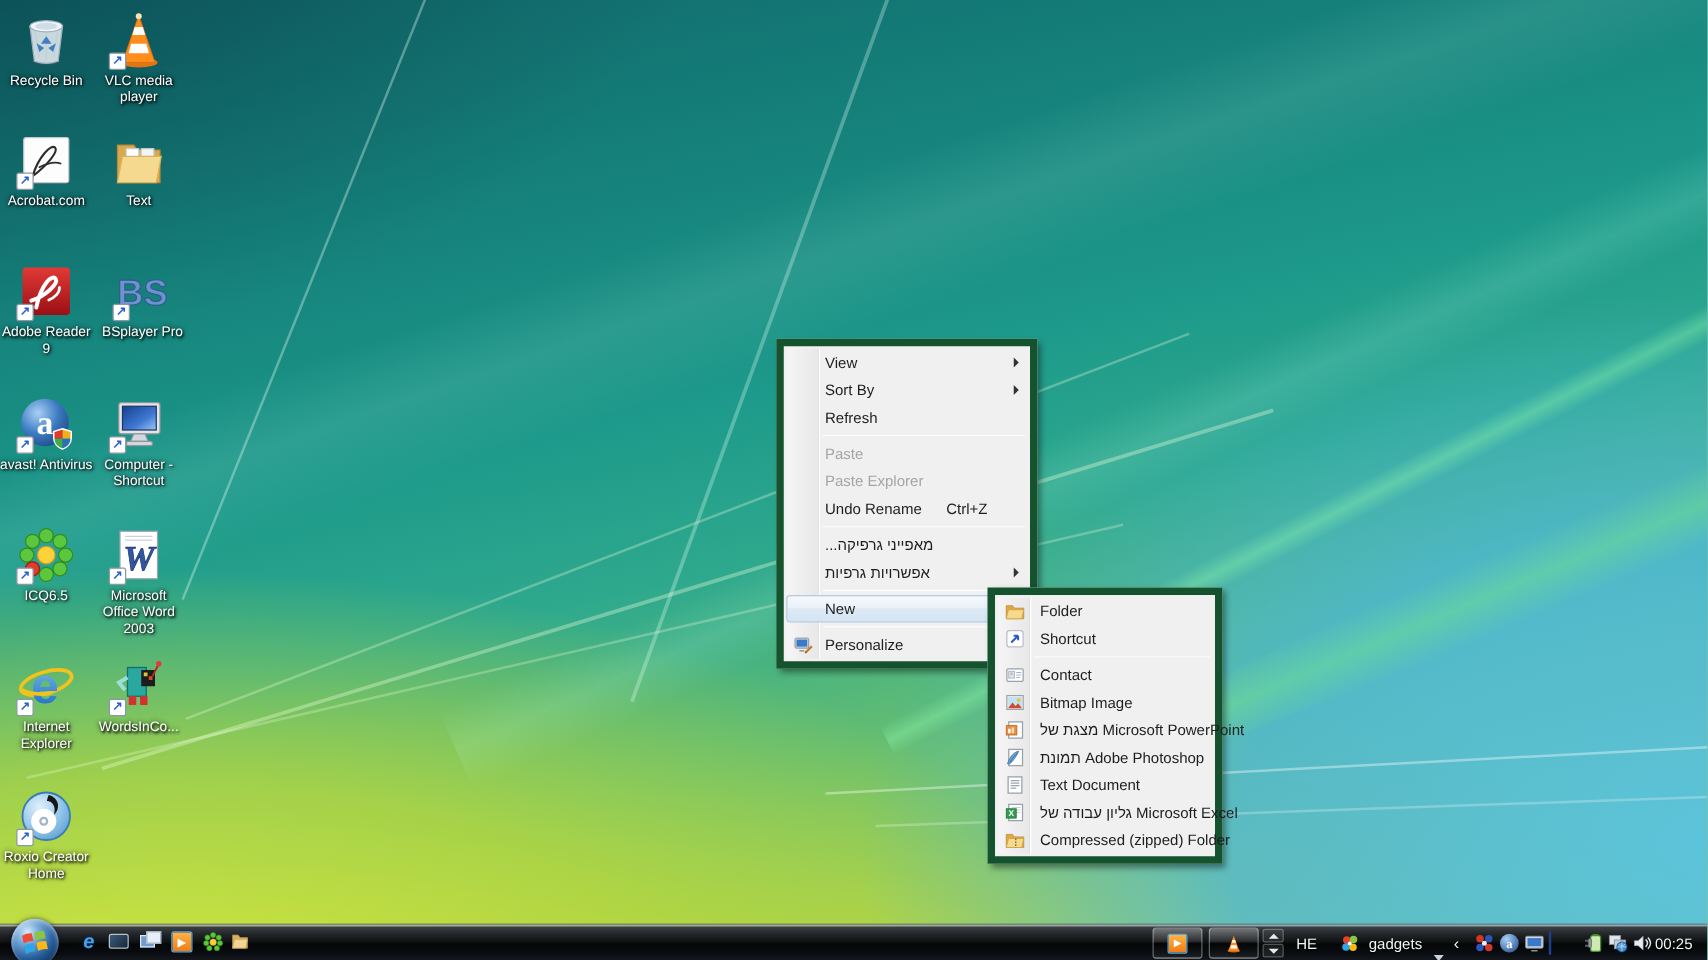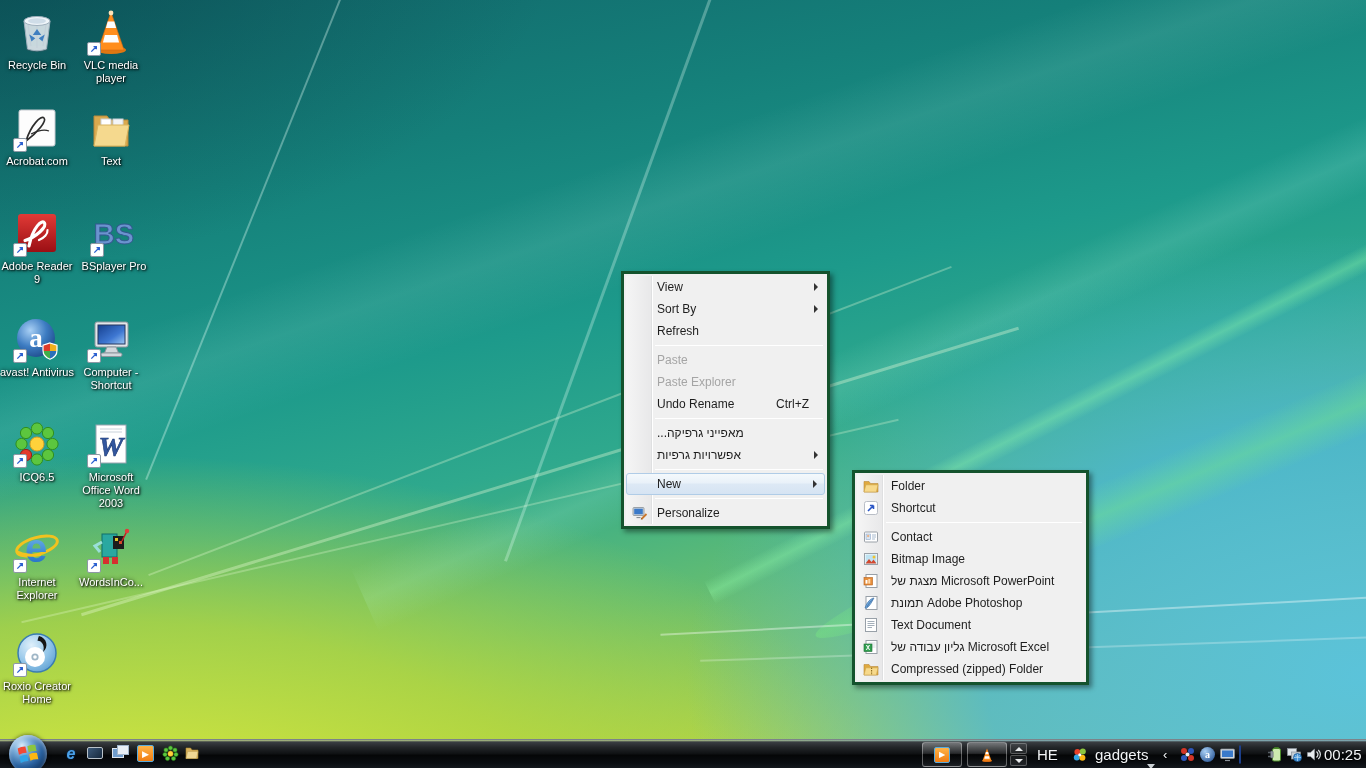--- a/index.html
+++ b/index.html
@@ -34,31 +34,31 @@
 
   
   .dicon { position:absolute; width:74px; text-align:center; color:#fff; font-size:11px; cursor:default; }
   .dicon .art { position:relative; width:48px; height:48px; margin:0 auto 3px; }
   .dicon .lbl { line-height:13px; text-shadow:1px 1px 2px #000, 0 0 4px rgba(0,0,0,.85); }
   .sc-arrow { position:absolute; left:0; bottom:0; width:14px; height:14px; background:#fff;
               border:1px solid #8d98a5; border-radius:2px; color:#2a5fd0; font-weight:bold;
               font-size:10px; line-height:12px; text-align:center; }
 
   
-  .menu { position:absolute; background:#f0f0f0; border:3px solid #14532d; padding:2px;
+  .menu { position:absolute; background:#f0f0f0; border:6px solid #14532d; padding:2px;
           box-shadow:3px 3px 5px rgba(0,0,0,.42); font-size:12px; color:#1e1e1e; z-index:40; }
   .menu .gutter { position:absolute; left:2px; top:2px; bottom:2px; width:26px;
           background:linear-gradient(to right,#f5f5f5,#e9e9ea 92%);
           border-right:1px solid #dfe0e1; box-shadow:1px 0 0 #fff; }
   .mi { position:relative; height:22px; line-height:22px; padding:0 20px 0 31px; white-space:nowrap; }
   .mi .micon { position:absolute; left:6px; top:3px; width:16px; height:16px; }
   .mi.disabled { color:#a5a5a5; }
   .mi .flyout { position:absolute; right:7px; top:7px; width:0; height:0;
           border-top:4px solid transparent; border-bottom:4px solid transparent; border-left:4px solid #333; }
-  .mi .shortcut { position:absolute; right:16px; }
+  .mi .shortcut { position:absolute; right:32px; }
   .mi.hl { height:22px; line-height:20px; border:1px solid #b0cce7; border-radius:3px; padding-left:30px;
           background:linear-gradient(180deg,#f4f9fc 0%,#e9f1f9 45%,#dde9f5 50%,#d6e4f3 100%); }
   .mi.hl .flyout { top:6px; }
   .msep { height:1px; background:#e2e2e3; border-bottom:1px solid #fff; margin:3px 2px 3px 29px; }
 
   
   #taskbar { position:absolute; left:0; bottom:0; width:1366px; height:29px; z-index:60;
       background:linear-gradient(180deg, rgba(190,200,205,.55) 0, #3a3e42 2px, #232629 26%, #101214 48%, #050607 55%, #0a0d11 82%, #14181d 100%);
       border-top:1px solid rgba(230,240,245,.5); }
   .tb { position:absolute; top:0; height:29px; display:flex; align-items:center; }
@@ -70,21 +70,21 @@
   .winbtn { position:absolute; top:2px; width:40px; height:25px; border:1px solid rgba(255,255,255,.35); border-radius:3px;
       background:linear-gradient(180deg, rgba(255,255,255,.30), rgba(255,255,255,.10) 45%, rgba(0,0,0,.25) 50%, rgba(255,255,255,.06));
       display:flex; align-items:center; justify-content:center; }
   .scrollctl { position:absolute; left:1010px; top:3px; width:17px; height:23px; }
   .scrollctl .sbtn { width:17px; height:11px; border:1px solid rgba(255,255,255,.25); border-radius:2px;
       background:rgba(255,255,255,.08); position:relative; }
   .scrollctl .sbtn + .sbtn { margin-top:1px; }
   .tri-up, .tri-dn { position:absolute; left:4px; width:0; height:0; border-left:4px solid transparent; border-right:4px solid transparent; }
   .tri-up { top:3px; border-bottom:4px solid #e8eaec; }
   .tri-dn { top:3px; border-top:4px solid #e8eaec; }
-  .tbtext { color:#f2f4f6; font-size:15px; text-shadow:0 1px 1px #000; }
+  .tbtext { color:#f2f4f6; font-size:12px; text-shadow:0 1px 1px #000; }
   .trayicon { position:absolute; top:6px; width:17px; height:17px; }
   .chev-dn { width:0; height:0; border-left:4px solid transparent; border-right:4px solid transparent; border-top:5px solid #ccd2d6; }
 
   
   .mini-square-blue { width:14px; height:14px; border-radius:3px; margin:1px auto;
       background:linear-gradient(180deg,#7fa8e8,#2f5fc0); border:1px solid #1c3f8a; }
 </style>
 </head>
 <body>
 
@@ -380,21 +380,21 @@
           <rect x="2.2" y="3.7" width="8.6" height="5.6" fill="#3a79c9"></rect>
           <path d="M4.5 12.6 h4" stroke="#7d858d"></path>
           <path d="M9.5 14 L14.5 9" stroke="#c9762b" stroke-width="1.8"></path>
           <path d="M8.8 14.6 l1.6-.3 -1.2-1.2 z" fill="#7a4a15"></path>
         </svg>
       </span>
       <span>Personalize</span>
     </div>
   </div>
 
-  <div class="menu" style="left:852px;top:470px;width:237px">
+  <div class="menu" style="left:790px;top:470px;width:188px">
     <div class="gutter"></div>
 
     <div class="mi" style="padding-left:34px">
       <span class="micon">
         <svg width="16" height="16" viewBox="0 0 16 16">
           <path d="M1 3.5 h5 l1.5 2 H15 V14 H1 z" fill="#e0a93f" stroke="#b9893a" stroke-width=".6"></path>
           <path d="M1 14 L2.8 6.8 H15 L13.4 14 Z" fill="#f7d98b" stroke="#caa24a" stroke-width=".6"></path>
         </svg>
       </span>
       <span>Folder</span>

